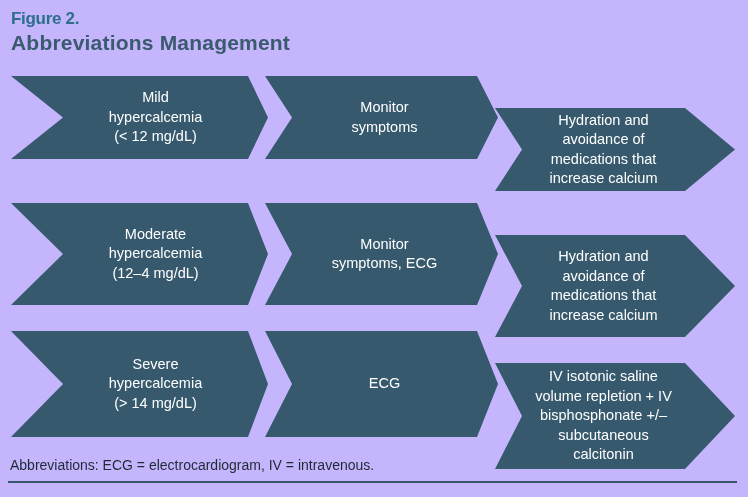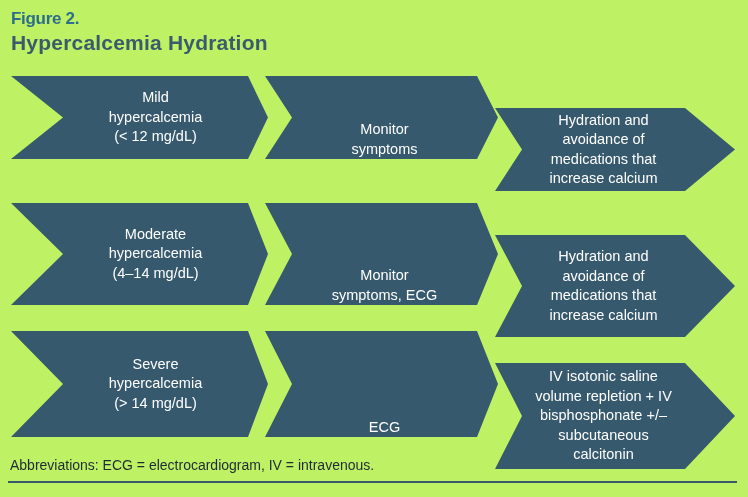--- a/index.html
+++ b/index.html
@@ -8,21 +8,21 @@
     --title-color:#3A5A6D;
     --footnote-color:#1E2A35;
     --rule-color:#36596D;
     --arrow-text-color:#FFFFFF;
   }
   html,body{margin:0;padding:0;background:#ffffff;}
   body{font-family:"Liberation Sans","DejaVu Sans",sans-serif;}
   .figure{
     position:relative;
     width:748px;height:497px;
-    background:#bef264;
+    background:#c4b5fd;
     overflow:hidden;
   }
   .fig-label{
     position:absolute;left:11px;top:9px;
     font-size:17px;font-weight:bold;
     letter-spacing:-0.3px;
     color:var(--label-color);
   }
   .fig-title{
     position:absolute;left:11px;top:31px;margin:0;
@@ -50,21 +50,20 @@
   .a1{
     left:11px;width:257px;
     padding-left:52px;padding-right:20px;
     clip-path:polygon(0 0, 237px 0, 100% 50%, 237px 100%, 0 100%, 52px 50%);
   }
   
   .a2{
     left:265px;width:233px;
     padding-left:27px;padding-right:21px;
     clip-path:polygon(0 0, 212px 0, 100% 50%, 212px 100%, 0 100%, 27px 50%);
-    align-items:flex-end;
   }
   
   .a3{
     left:495px;width:240px;
     padding-left:27px;padding-right:50px;
     clip-path:polygon(0 0, 190px 0, 100% 50%, 190px 100%, 0 100%, 27px 50%);
     margin-top:32px;
   }
   .footnote{
     position:absolute;left:10px;top:457px;
@@ -75,21 +74,21 @@
     position:absolute;left:8px;top:481px;width:729px;height:2px;
     background:var(--rule-color);
   }
 </style>
 </head>
 <body>
 
 <div class="figure">
 
   <div class="fig-label">Figure 2.</div>
-  <h1 class="fig-title">Hypercalcemia Hydration</h1>
+  <h1 class="fig-title">Abbreviations Management</h1>
 
   <div class="row row-1">
     <div class="arrow a1">
       <div class="arrow-text">Mild
 hypercalcemia
 (&lt; 12 mg/dL)</div>
     </div>
     <div class="arrow a2">
       <div class="arrow-text">Monitor
 symptoms</div>
@@ -99,21 +98,21 @@
 avoidance of
 medications that
 increase calcium</div>
     </div>
   </div>
 
   <div class="row row-2">
     <div class="arrow a1">
       <div class="arrow-text">Moderate
 hypercalcemia
-(4–14 mg/dL)</div>
+(12–4 mg/dL)</div>
     </div>
     <div class="arrow a2">
       <div class="arrow-text">Monitor
 symptoms, ECG</div>
     </div>
     <div class="arrow a3">
       <div class="arrow-text">Hydration and
 avoidance of
 medications that
 increase calcium</div>

